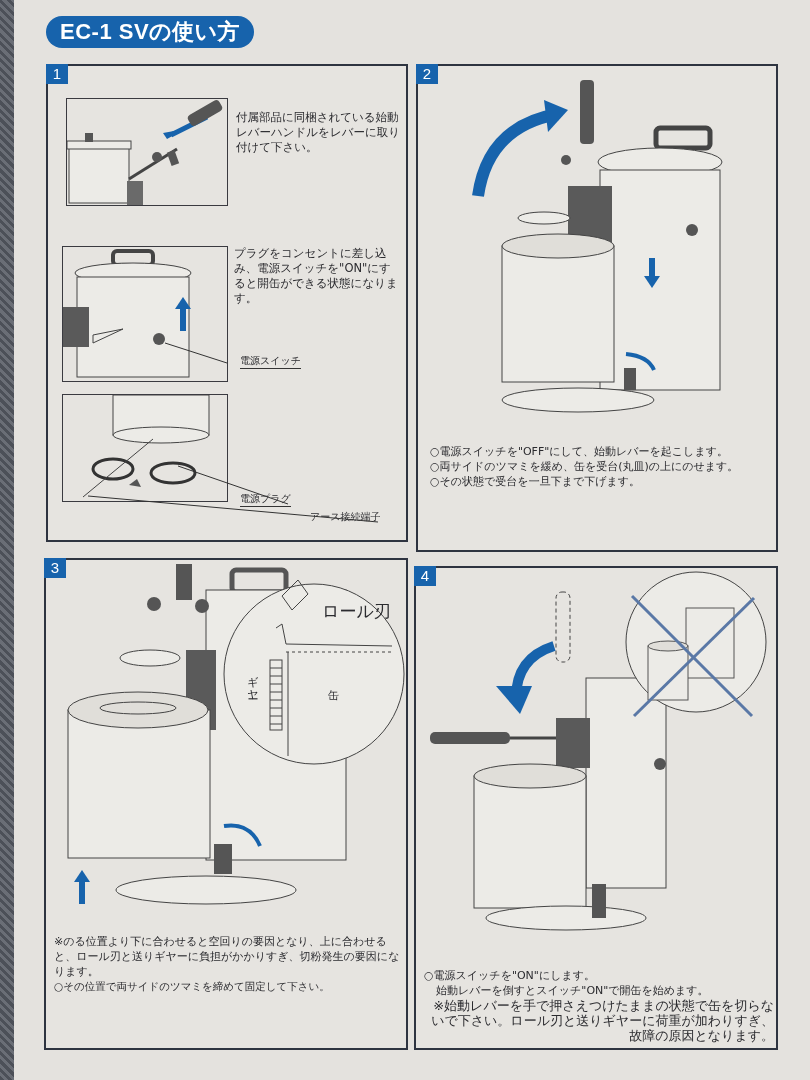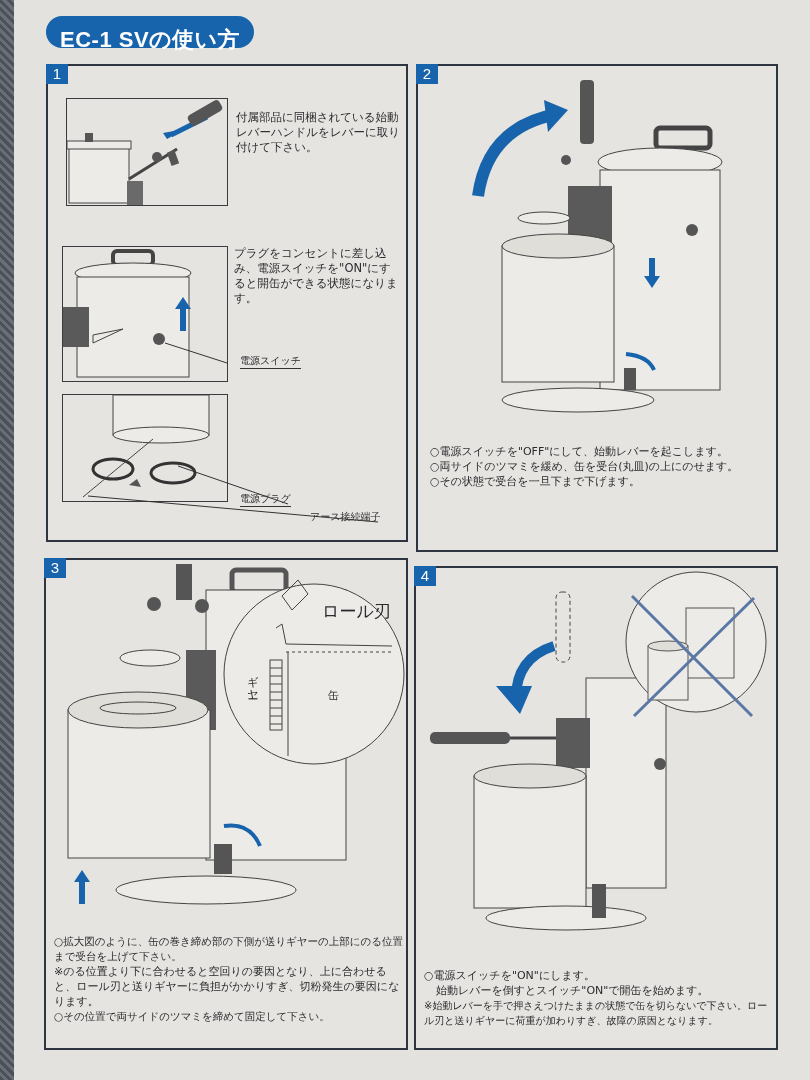--- a/index.html
+++ b/index.html
@@ -1,19 +1,19 @@
 <!DOCTYPE html>
 <html><head>
 <meta charset="utf-8">
 <style>
   * { box-sizing: border-box; margin: 0; padding: 0; }
   body { width: 810px; height: 1080px; overflow: hidden; background: #5a5e66; font-family: "DejaVu Sans", sans-serif; color: #2a2a2e; }
   .sheet { position: absolute; left: 14px; top: 0; width: 796px; height: 1080px; background: #e4e2de; }
   .strip { position: absolute; left: 0; top: 0; width: 14px; height: 1080px; background: repeating-linear-gradient(45deg,#4c5058 0 3px,#6a6e76 3px 6px); }
-  .title-pill { position: absolute; left: 46px; top: 16px; height: 32px; padding: 8px 14px; border-radius: 16px; background: #1763ac; color: #fff; font-size: 22px; font-weight: bold; line-height: 32px; letter-spacing: 0.5px; font-family: "Liberation Sans", sans-serif; }
+  .title-pill { position: absolute; left: 46px; top: 16px; height: 32px; padding: 0 14px; border-radius: 16px; background: #1763ac; color: #fff; font-size: 22px; font-weight: bold; line-height: 32px; letter-spacing: 0.5px; font-family: "Liberation Sans", sans-serif; }
   .panel { position: absolute; border: 2px solid #2e3440; background: #e6e4e0; }
   .num { position: absolute; left: -2px; top: -2px; width: 22px; height: 20px; background: #1763ac; color: #fff; font-size: 15px; line-height: 20px; text-align: center; font-family: "Liberation Sans", sans-serif; }
   .sub { position: absolute; border: 1.5px solid #3a3a40; }
   .txt { position: absolute; font-size: 11.5px; line-height: 15px; color: #2b2b2f; }
   .lbl { position: absolute; font-size: 10px; color: #2b2b2f; }
   .ul { border-bottom: 1px solid #333; }
   .steps p { font-size: 11px; line-height: 15px; }
   svg { position: absolute; }
   .ind { padding-left: 12px; }
 </style>
@@ -138,21 +138,20 @@
       <line x1="224" y1="140" x2="236" y2="140"></line>
         <line x1="224" y1="148" x2="236" y2="148"></line>
       <line x1="224" y1="156" x2="236" y2="156"></line>
         <line x1="224" y1="164" x2="236" y2="164"></line>
     </g>
   </svg>
   <div class="lbl" style="left:276px;top:40px;font-size:17px;">ロール刃</div>
   <div class="lbl" style="left:198px;top:108px;writing-mode:vertical-rl;font-size:11px;">ギヤー</div>
   <div class="lbl" style="left:282px;top:128px;font-size:11px;">缶</div>
   <div class="steps" style="position:absolute;left:8px;top:374px;width:350px;">
-    <p style="font-size:10.5px;">○拡大図のように、缶の巻き締め部の下側が送りギヤーの上部にのる位置まで受台を上げて下さい。</p>
     <p style="font-size:11px;">※のる位置より下に合わせると空回りの要因となり、上に合わせると、ロール刃と送りギヤーに負担がかかりすぎ、切粉発生の要因になります。</p>
     <p style="font-size:10.5px;">○その位置で両サイドのツマミを締めて固定して下さい。</p>
   </div>
 </div>
 
 <div class="panel" style="left:414px;top:566px;width:364px;height:484px;">
   <div class="num">4</div>
   <svg width="360" height="380" style="left:0;top:0;">
     <rect x="140" y="24" width="14" height="70" rx="6" fill="none" stroke="#444" stroke-dasharray="4 3"></rect>
     <path d="M100 130 Q100 90 138 78" fill="none" stroke="#1763ac" stroke-width="10"></path>
@@ -169,15 +168,15 @@
     <circle cx="280" cy="74" r="70" fill="#ecebe7" stroke="#444"></circle>
     <rect x="270" y="40" width="48" height="70" fill="#ecebe7" stroke="#555"></rect>
     <rect x="232" y="78" width="40" height="54" fill="#ecebe7" stroke="#555"></rect>
     <ellipse cx="252" cy="78" rx="20" ry="5" fill="#e0ded9" stroke="#555"></ellipse>
     <line x1="216" y1="28" x2="336" y2="148" stroke="#5a78a6" stroke-width="3"></line>
     <line x1="338" y1="30" x2="218" y2="148" stroke="#5a78a6" stroke-width="3"></line>
   </svg>
   <div class="steps" style="position:absolute;left:8px;top:400px;width:350px;">
     <p>○電源スイッチを"ON"にします。</p>
     <p class="ind">始動レバーを倒すとスイッチ"ON"で開缶を始めます。</p>
-    <p style="font-size:10px;">※始動レバーを手で押さえつけたままの状態で缶を切らないで下さい。ロール刃と送りギヤーに荷重が加わりすぎ、故障の原因となります。</p>
+    <p style="font-size:13px;text-align:right;">※始動レバーを手で押さえつけたままの状態で缶を切らないで下さい。ロール刃と送りギヤーに荷重が加わりすぎ、故障の原因となります。</p>
   </div>
 </div>
 
 </body></html>

